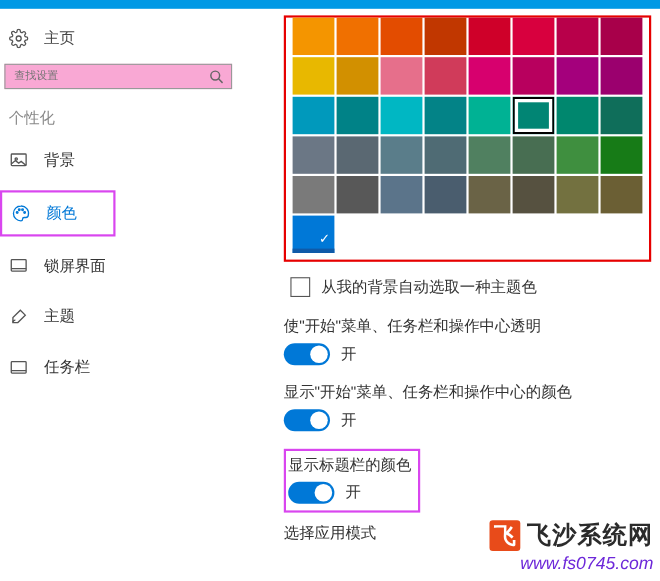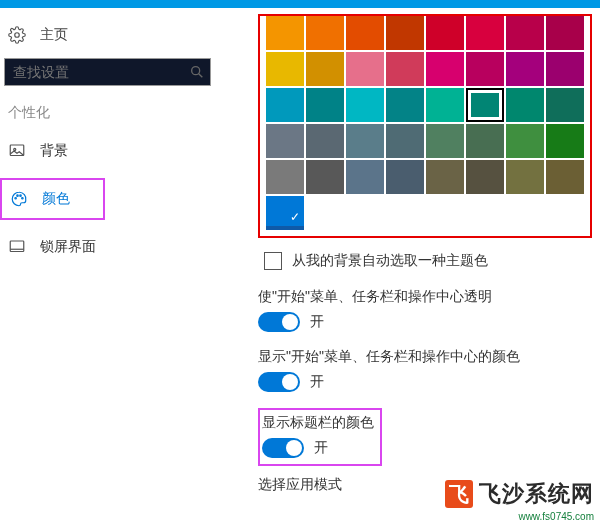--- a/index.html
+++ b/index.html
@@ -3,21 +3,21 @@
 <meta charset="utf-8">
 <style>
 * { margin: 0; padding: 0; box-sizing: border-box; }
 body { font-family: "Microsoft YaHei", sans-serif; font-size: 14px; color: #333; width: 600px; height: 528px; overflow: hidden; position: relative; background: #fff; }
 .titlebar { background: #0099e5; height: 8px; display: flex; align-items: center; padding-left: 8px; color: #fff; }
 .content { display: flex; height: calc(100% - 8px); gap: 31px; }
 .sidebar { width: 245px; padding: 12px 0 0 0; border-right: 0; }
 .home-row { display: flex; align-items: center; gap: 14px; padding: 6px 8px 10px 8px; color: #444; }
 .gear { width: 18px; height: 18px; }
 .search-wrap { margin: 4px 4px 18px 4px; position: relative; }
-.search-input { width: 100%; font-size: 14px; padding: 5px 28px 5px 8px; border: 1px solid #999; background: #0f172a; color: #666; }
+.search-input { width: 100%; font-size: 10px; padding: 5px 28px 5px 8px; border: 1px solid #999; background: #f9a8d4; color: #666; }
 .search-icon { position: absolute; right: 6px; top: 50%; transform: translateY(-50%); color: #666; width:16px; height:16px; }
 .section-label { font-size: 14px; color: #888; padding: 0 8px 10px 8px; }
 .nav-item { display: flex; align-items: center; gap: 14px; padding: 10px 8px 10px 8px; color: #333; cursor: pointer; margin-bottom: 8px; }
 .nav-item .ico { width: 18px; height: 18px; flex-shrink: 0; display:flex; align-items:center; justify-content:center; }
 .nav-item.active { color: #0078d7; }
 .nav-item.active .ico svg { stroke: #0078d7; fill: none; }
 .red-box { border: 2px solid #d946ef; }
 .red-box.nav-colors { margin-left: 0; margin-right: 110px; }
 
 .main { flex: 1; padding: 6px 8px 0 12px; position: relative; }
@@ -39,21 +39,21 @@
 .toggle-state { color: #333; }
 .red-box.titlecolor { padding: 4px 6px 6px 2px; display: inline-block; }
 .mode-row { display:flex; gap: 28px; margin-top: 6px; }
 .radio { display:flex; align-items:center; gap:6px; }
 .radio .circ { width:18px; height:18px; border:1.5px solid #333; border-radius:50%; }
 
 .watermark { position: absolute; right: 6px; bottom: 6px; text-align: right; pointer-events: none; }
 .watermark .row1 { display: flex; align-items: center; gap: 6px; justify-content: flex-end; }
 .wm-logo { width: 28px; height: 28px; background: #e84b1a; color: #fff; font-size: 20px; font-weight: bold; display:flex; align-items:center; justify-content:center; border-radius:3px; }
 .wm-title { font-size: 22px; font-weight: 700; color: #2b2b2b; letter-spacing: 1px; }
-.wm-url { font-size: 10px; color: #15803d; margin-top: 2px; }
+.wm-url { font-size: 16px; color: #6d28d9; margin-top: 2px; font-style: italic; }
 </style>
 </head>
 <body>
 
 <div class="titlebar"></div>
 
 <div class="content">
   <aside class="sidebar">
     <div class="home-row">
       <span class="ico gear">
@@ -104,22 +104,40 @@
     <div class="nav-item">
       <span class="ico">
           <svg viewBox="0 0 24 24" width="18" height="18" fill="none" stroke="#555" stroke-width="1.6">
             <rect x="3" y="4" width="18" height="14" rx="1"></rect>
             <path d="M3 15h18"></path>
           </svg>
         </span>
       <span>锁屏界面</span>
     </div>
 
-
-
+    <div class="nav-item">
+      <span class="ico">
+          <svg viewBox="0 0 24 24" width="18" height="18" fill="none" stroke="#555" stroke-width="1.6">
+            <path d="M14 4l6 6-9 9H5v-6z"></path>
+            <path d="M5 19c0-2 1-3 3-3"></path>
+          </svg>
+        </span>
+      <span>主题</span>
+    </div>
+
+
+    <div class="nav-item">
+      <span class="ico">
+          <svg viewBox="0 0 24 24" width="18" height="18" fill="none" stroke="#555" stroke-width="1.6">
+            <rect x="3" y="5" width="18" height="14" rx="1"></rect>
+            <path d="M3 16h18"></path>
+          </svg>
+        </span>
+      <span>任务栏</span>
+    </div>
   </aside>
 
   <main class="main">
     <div class="palette-frame">
       <div class="palette" id="palette">
           <div class="sw" style="background: rgb(244, 149, 0);"></div>
           <div class="sw" style="background: rgb(240, 112, 0);"></div>
           <div class="sw" style="background: rgb(227, 76, 0);"></div>
           <div class="sw" style="background: rgb(193, 55, 0);"></div>
           <div class="sw" style="background: rgb(207, 0, 41);"></div>

